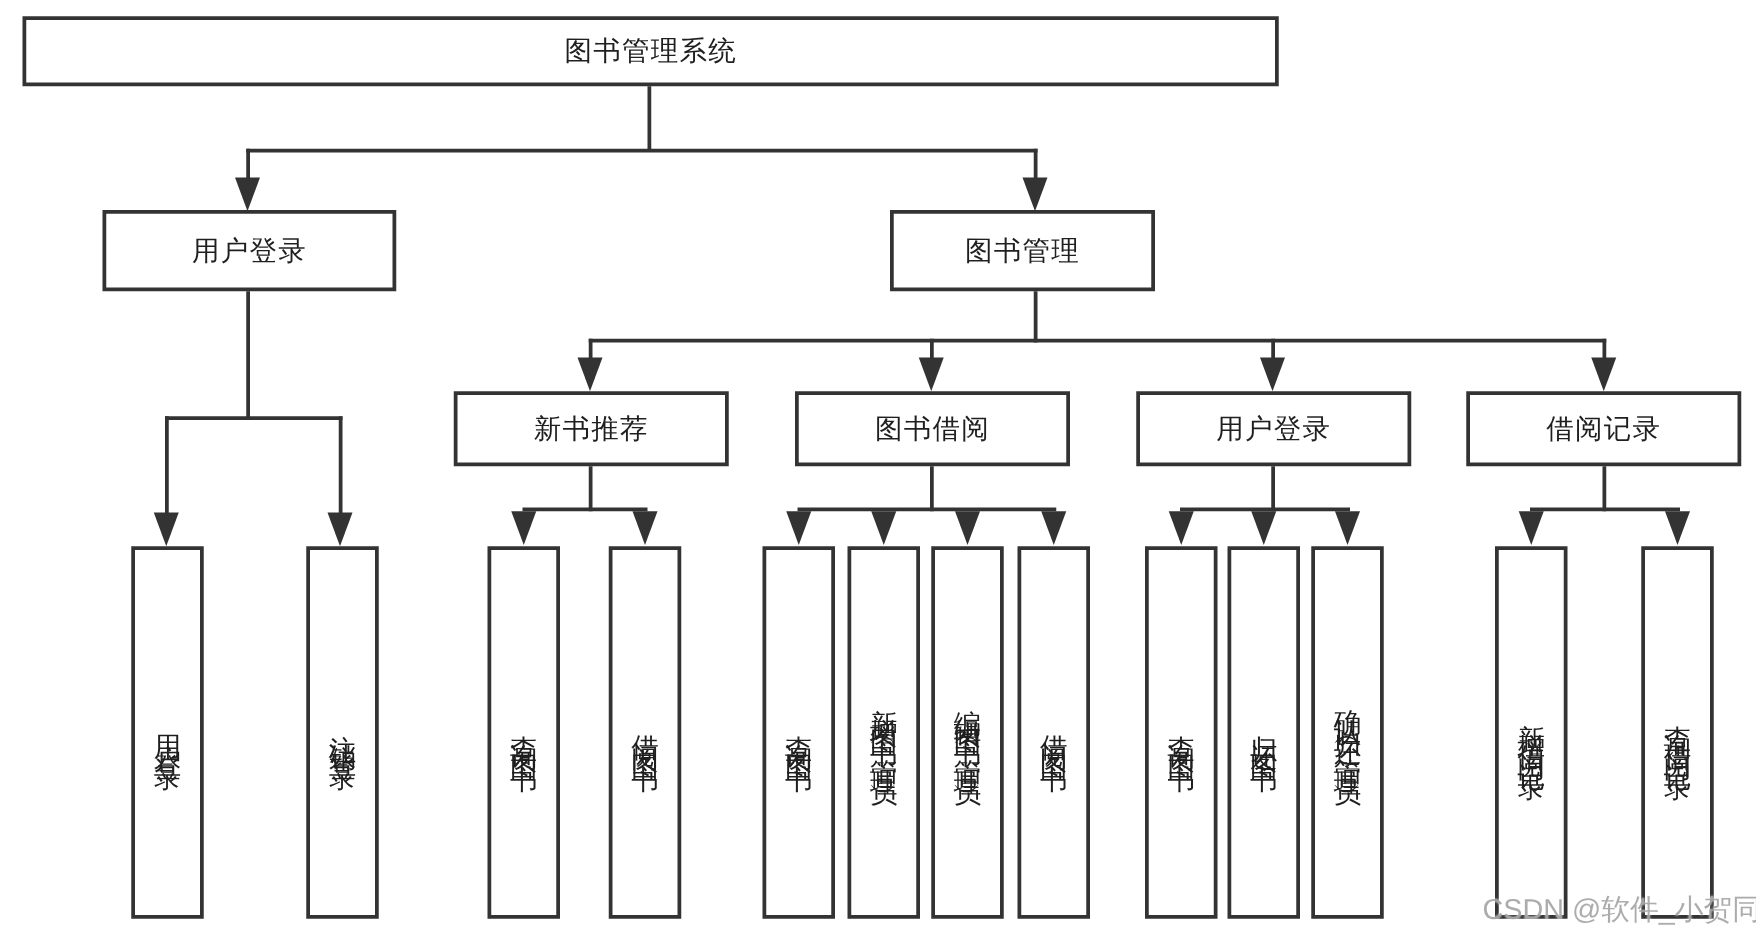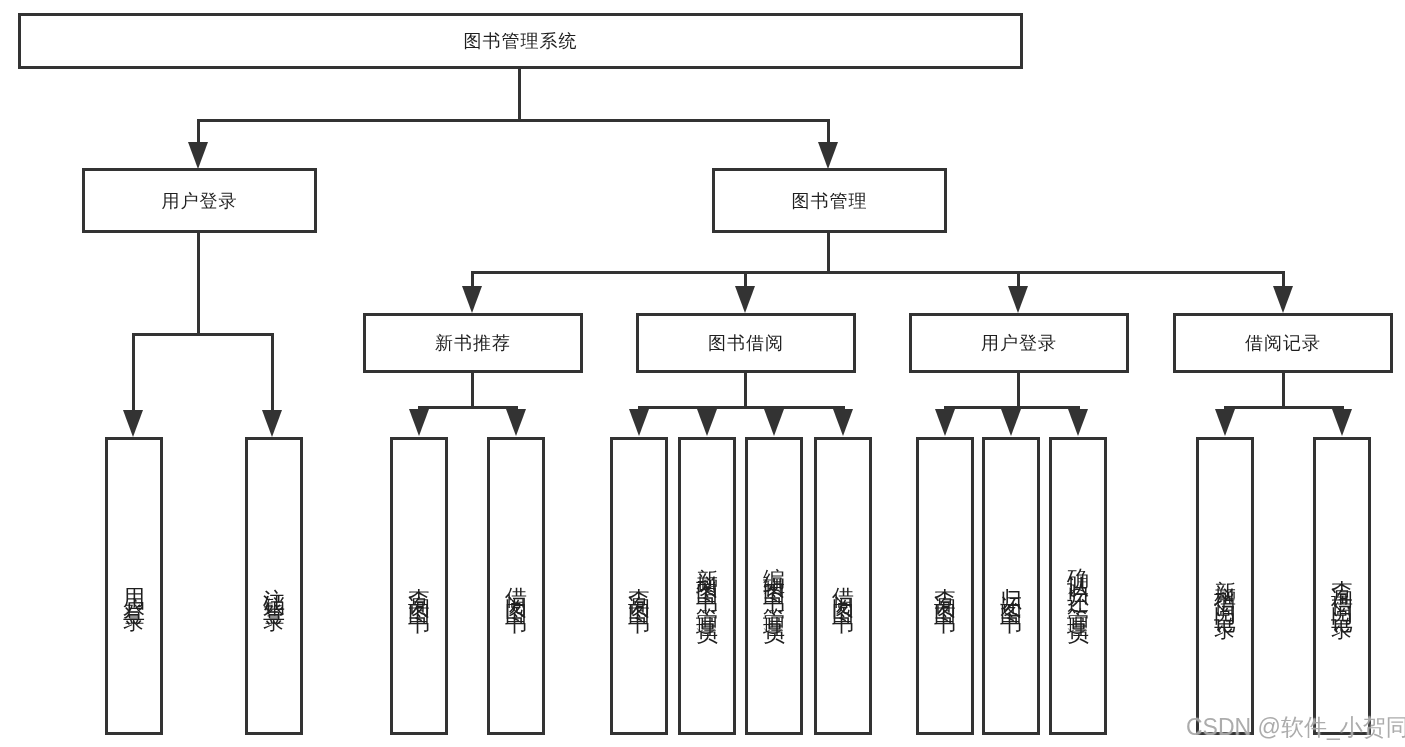--- a/index.html
+++ b/index.html
@@ -10,21 +10,21 @@
     font-family:"Liberation Sans","DejaVu Sans",sans-serif;
     overflow:hidden;
   }
   .node{
     position:absolute;
     border:3px solid #333333;
     background:#ffffff;
     display:flex;align-items:center;justify-content:center;
     box-sizing:border-box;
     color:#1f1f1f;
-    font-size:18px;
+    font-size:22px;
     letter-spacing:1px;
   }
   .leaf{
     position:absolute;
     width:58px;height:298px;
     border:3px solid #333333;
     background:#ffffff;
     display:flex;align-items:center;justify-content:center;
     box-sizing:border-box;
     top:437px;
@@ -61,21 +61,21 @@
 <div class="canvas">
 
   <div class="node" style="left:18px;top:13px;width:1005px;height:56px;">
     <span>图书管理系统</span>
   </div>
 
   <div class="node" style="left:82px;top:168px;width:235px;height:65px;">
     <span>用户登录</span>
   </div>
 
-  <div class="node" style="left:712px;top:168px;width:235px;height:65px;">
+  <div class="node" style="left:712px;top:168px;width:212px;height:65px;">
     <span>图书管理</span>
   </div>
 
   <div class="node" style="left:363px;top:313px;width:220px;height:60px;">
     <span>新书推荐</span>
   </div>
 
   <div class="node" style="left:636px;top:313px;width:220px;height:60px;text-align:right;">
     <span>图书借阅</span>
   </div>

